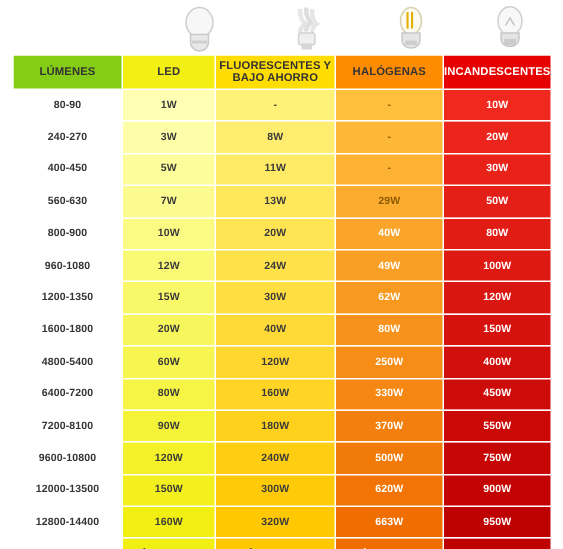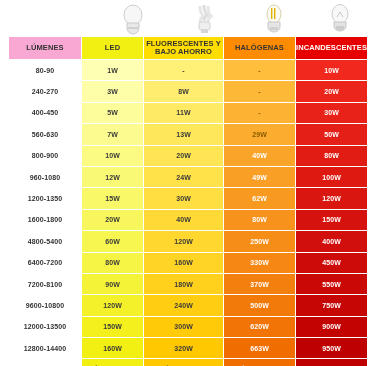--- a/index.html
+++ b/index.html
@@ -43,21 +43,21 @@
     font-size:7.5px;
     line-height:8.5px;
     border:1px solid #ffffff;
   }
   .c0{width:73px;}
   .c1{width:62px;}
   .c2{width:80px;}
   .c3{width:72px;}
   .c4{width:72px;}
 
-  .hdr-lum{background:#f9a8d4;color:#333;}
+  .hdr-lum{background:#84cc16;color:#333;}
   .hdr-led{background:#f2ef12;color:#333;}
   .hdr-fluo{background:#ffdd00;color:#333;}
   .hdr-halo{background:#ff8c00;color:#333;}
   .hdr-inc{background:#e60000;color:#ffffff;}
 
   .lum{background:#ffffff;color:#333;font-size:7px;}
   .foot td{font-size:7.5px;}
   .foot .lum{background:#ffffff;}
 
   .cell-inc{color:#ffffff;}

